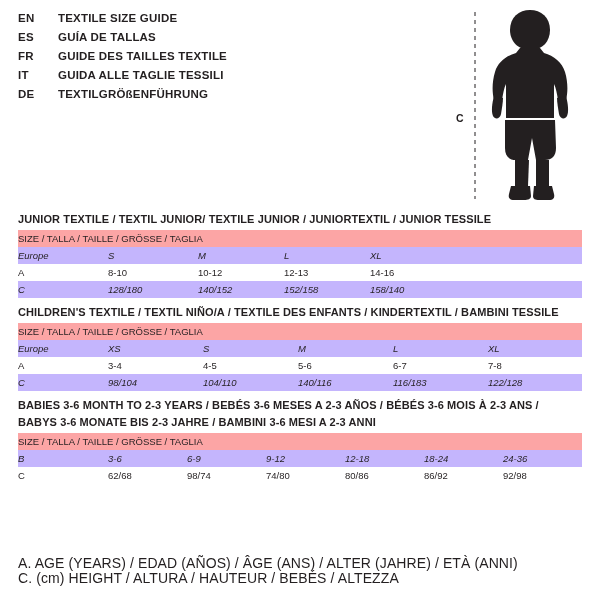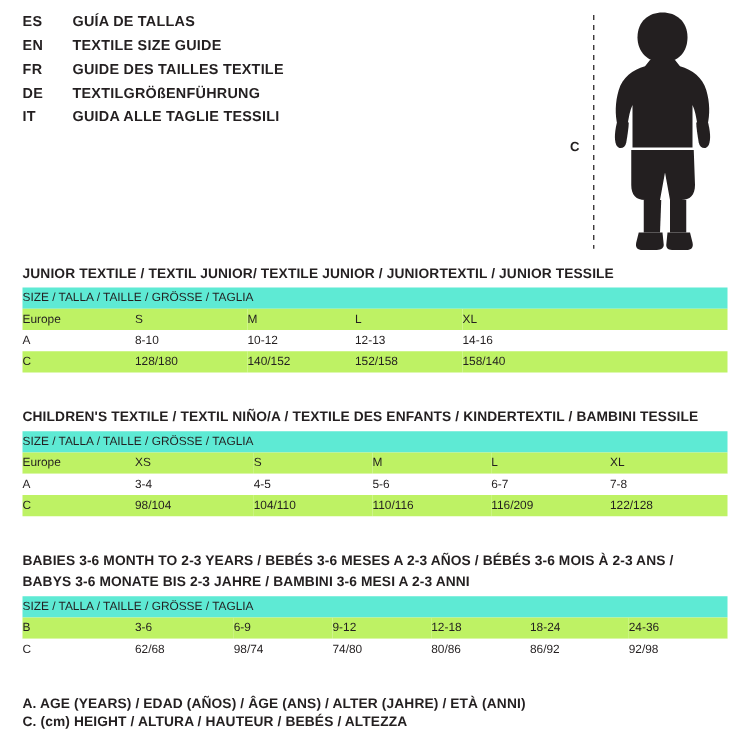--- a/index.html
+++ b/index.html
@@ -57,89 +57,89 @@
     font-weight: bold;
   }
 
   
   .tables {
     position: absolute;
     left: 18px;
     top: 213px;
     width: 564px;
   }
-  .block { margin-bottom: 30px; }
+  .block { margin-bottom: 8px; }
   .block-title {
     font-size: 11px;
     font-weight: bold;
     letter-spacing: 0.1px;
     margin-bottom: 5px;
     white-space: nowrap;
   }
   table.size {
     border-collapse: collapse;
     width: 564px;
     table-layout: fixed;
   }
   table.size td {
     font-size: 9.5px;
     padding: 0;
     height: 17px;
     vertical-align: middle;
   }
   .hdr-band td {
-    background: #5eead4;
+    background: #fca5a5;
     color: #231f20;
     font-size: 9.5px;
     font-weight: normal;
     padding-left: 4px;
     height: 16px;
   }
-  .shade td { background: #bef264; }
+  .shade td { background: #c4b5fd; font-style: italic; }
   .white td { background: #ffffff; }
   td.cell { padding-left: 4px; }
 
   
   .legend {
     position: absolute;
     left: 18px;
     bottom: 14px;
     width: 560px;
   }
   .legend-line {
-    font-size: 11px;
-    font-weight: bold;
+    font-size: 14px;
+    font-weight: normal;
     letter-spacing: 0.1px;
     line-height: 15px;
     white-space: nowrap;
   }
 </style>
 </head>
 <body>
 
 <div class="header">
   <div class="header-row">
+    <div class="header-lang">EN</div>
+    <div class="header-title">TEXTILE SIZE GUIDE</div>
+  </div>
+  <div class="header-row">
     <div class="header-lang">ES</div>
     <div class="header-title">GUÍA DE TALLAS</div>
   </div>
   <div class="header-row">
-    <div class="header-lang">EN</div>
-    <div class="header-title">TEXTILE SIZE GUIDE</div>
-  </div>
-  <div class="header-row">
     <div class="header-lang">FR</div>
     <div class="header-title">GUIDE DES TAILLES TEXTILE</div>
   </div>
   <div class="header-row">
+    <div class="header-lang">IT</div>
+    <div class="header-title">GUIDA ALLE TAGLIE TESSILI</div>
+  </div>
+  <div class="header-row">
     <div class="header-lang">DE</div>
     <div class="header-title">TEXTILGRÖßENFÜHRUNG</div>
-  </div>
-  <div class="header-row">
-    <div class="header-lang">IT</div>
-    <div class="header-title">GUIDA ALLE TAGLIE TESSILI</div>
   </div>
 </div>
 
 <div class="figure">
   <svg width="140" height="195" viewBox="0 0 140 195">
 
     <line x1="27" y1="4" x2="27" y2="191" stroke="#231f20" stroke-width="1" stroke-dasharray="4,4"></line>
 
     <path fill="#231f20" d="M62 22 C62 9 71 2 82 2 C93 2 102 9 102 22 C102 33 95 42 82 42 C70 42 62 33 62 22 Z"></path>
 
@@ -244,22 +244,22 @@
         <td class="cell">3-4</td>
         <td class="cell">4-5</td>
         <td class="cell">5-6</td>
         <td class="cell">6-7</td>
         <td class="cell">7-8</td>
       </tr>
       <tr class="shade">
         <td class="cell">C</td>
         <td class="cell">98/104</td>
         <td class="cell">104/110</td>
-        <td class="cell">110/116</td>
-        <td class="cell">116/209</td>
+        <td class="cell">140/116</td>
+        <td class="cell">116/183</td>
         <td class="cell">122/128</td>
       </tr>
     </tbody>
       </table>
   </div>
 
   <div class="block">
     <div class="block-title">BABIES 3-6 MONTH TO 2-3 YEARS / BEBÉS 3-6 MESES A 2-3 AÑOS / BÉBÉS 3-6 MOIS À 2-3 ANS /</div>
     <div class="block-title">BABYS 3-6 MONATE BIS 2-3 JAHRE / BAMBINI 3-6 MESI A 2-3 ANNI</div>
     <table class="size">

